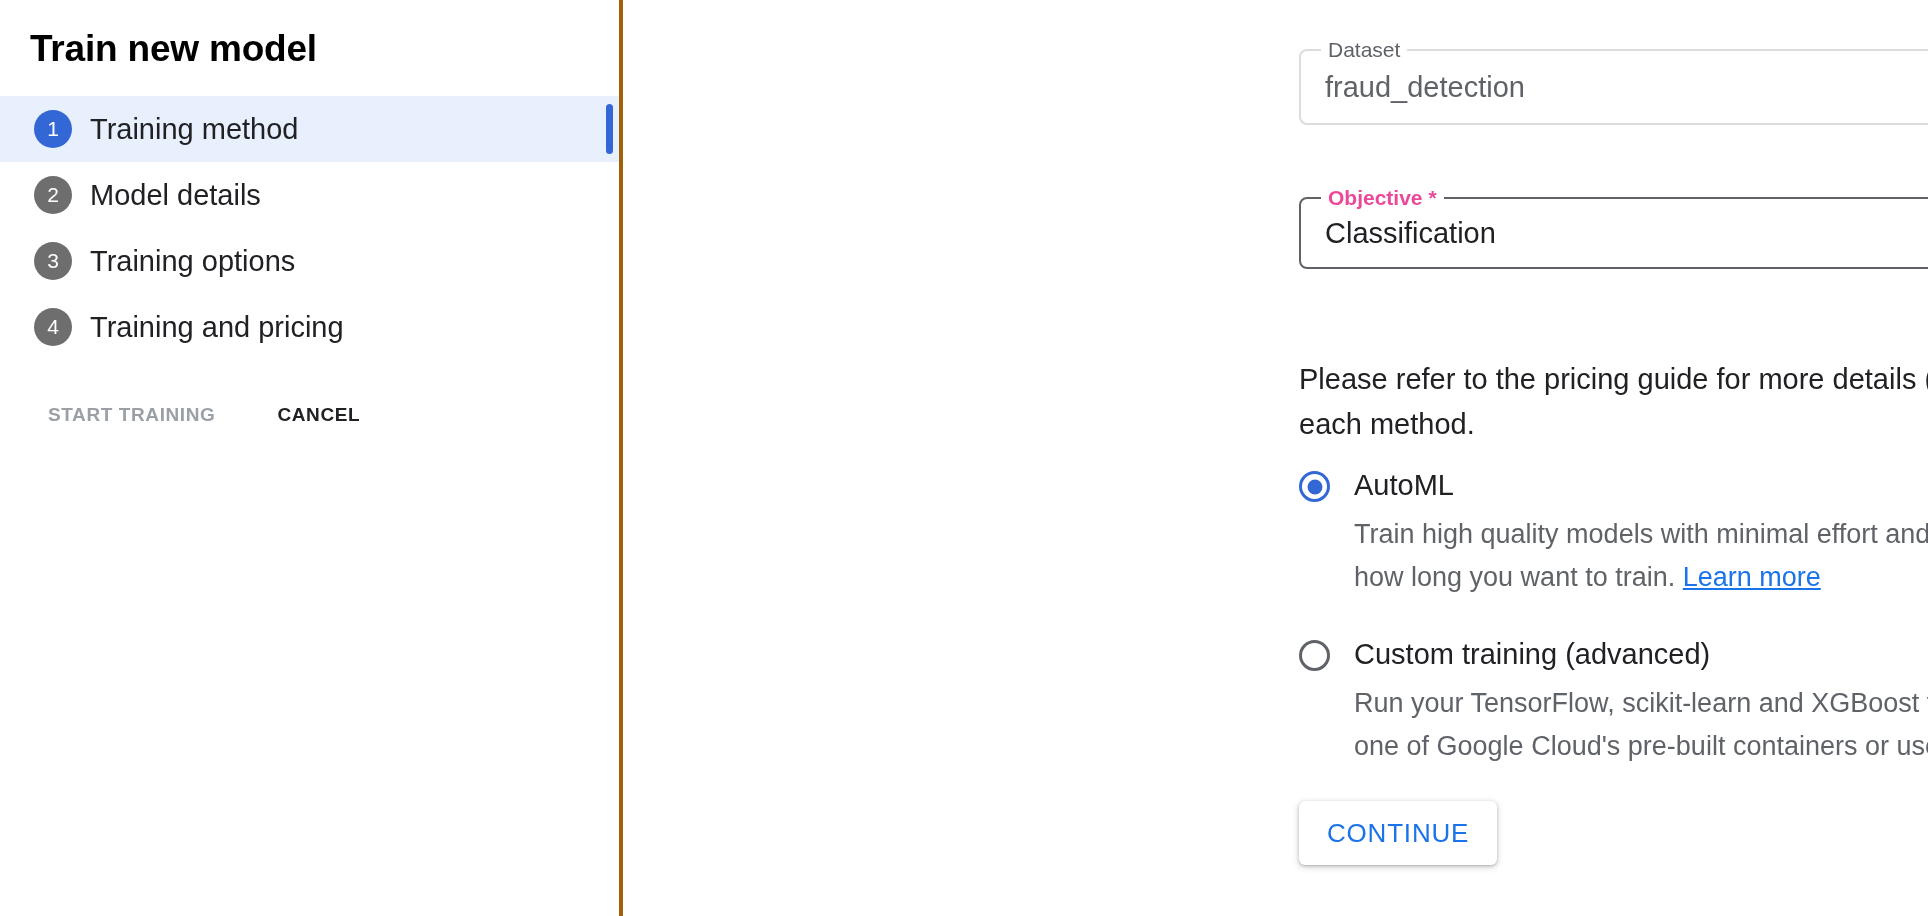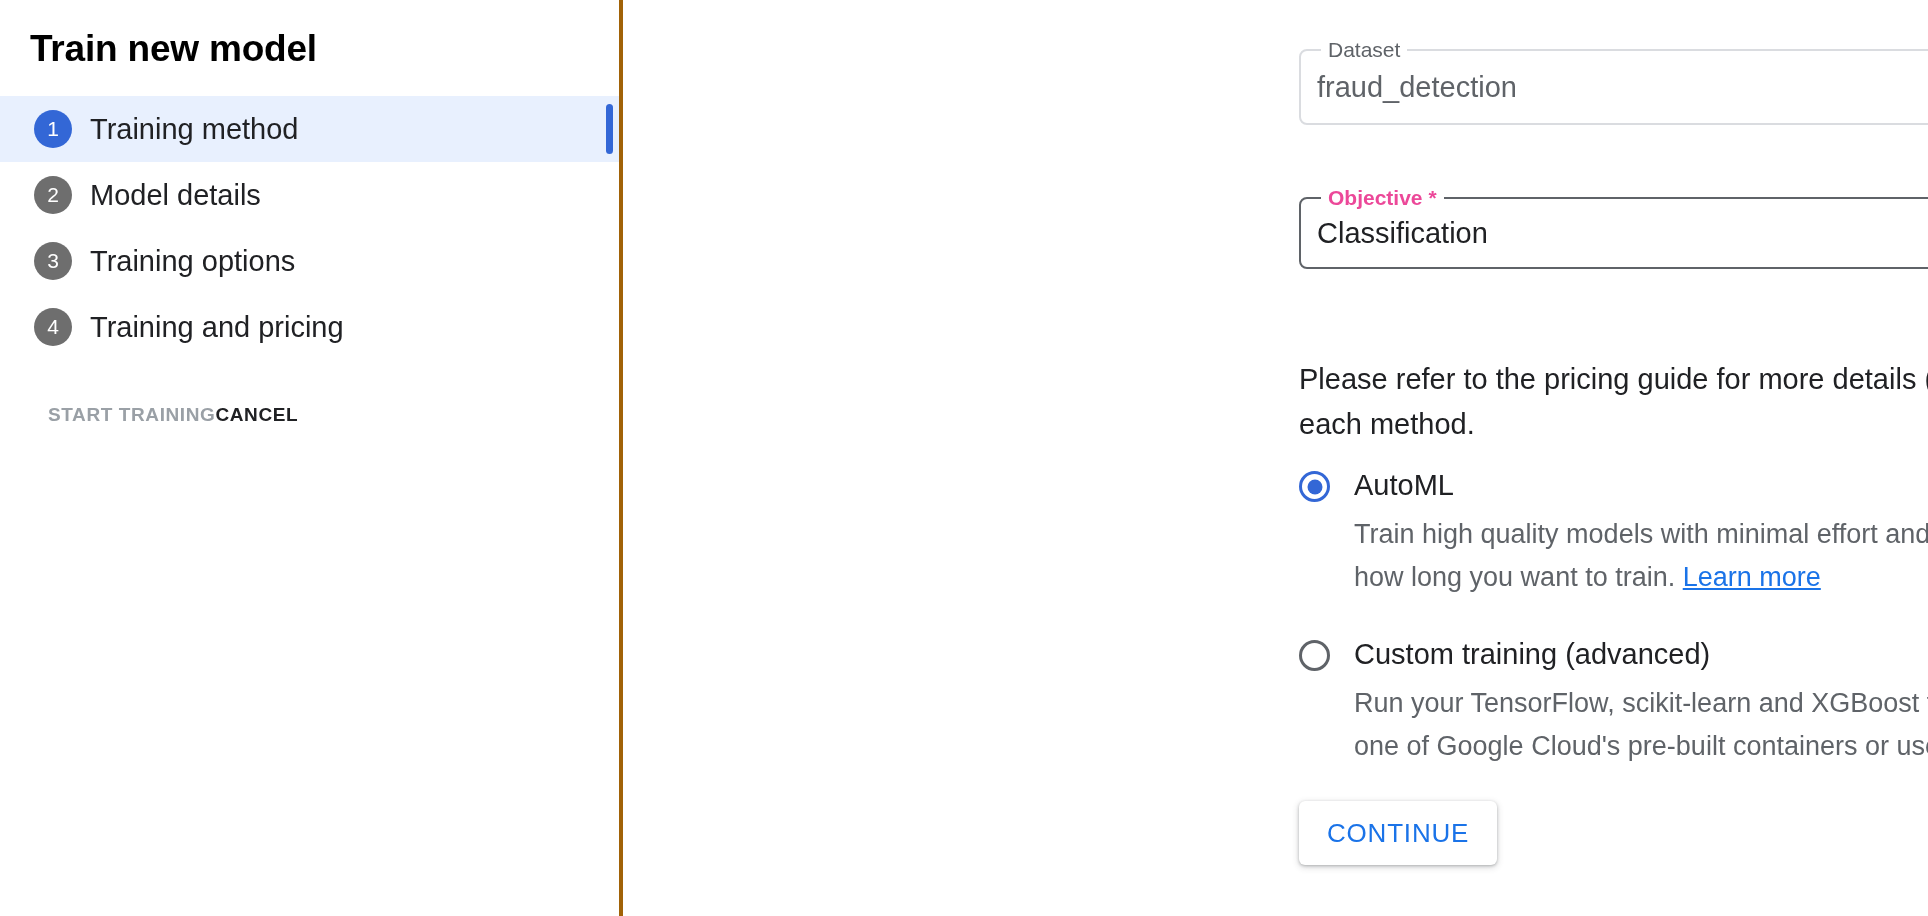--- a/index.html
+++ b/index.html
@@ -114,20 +114,21 @@
     letter-spacing: 0.6px;
     cursor: pointer;
     white-space: nowrap;
   }
   .text-button.disabled {
     color: #9aa0a6;
     cursor: default;
   }
   .text-button.primary-dark {
     color: #202124;
+    margin-left: 62px;
   }
 
   
   .content {
     position: relative;
     flex: 1 1 auto;
     height: 822px;
     padding: 11px;
   }
 
@@ -160,21 +161,21 @@
     color: #5f6368;
     white-space: nowrap;
   }
   .outlined-field.enabled .field-legend {
     color: #ec4899;
     font-weight: bold;
   }
 
   .field-value {
     position: absolute;
-    left: 16px;
+    left: 24px;
     top: 50%;
     transform: translateY(-50%);
     font-size: 29px;
     color: #5f6368;
     white-space: nowrap;
   }
   .outlined-field.enabled .field-value {
     color: #202124;
   }
 

